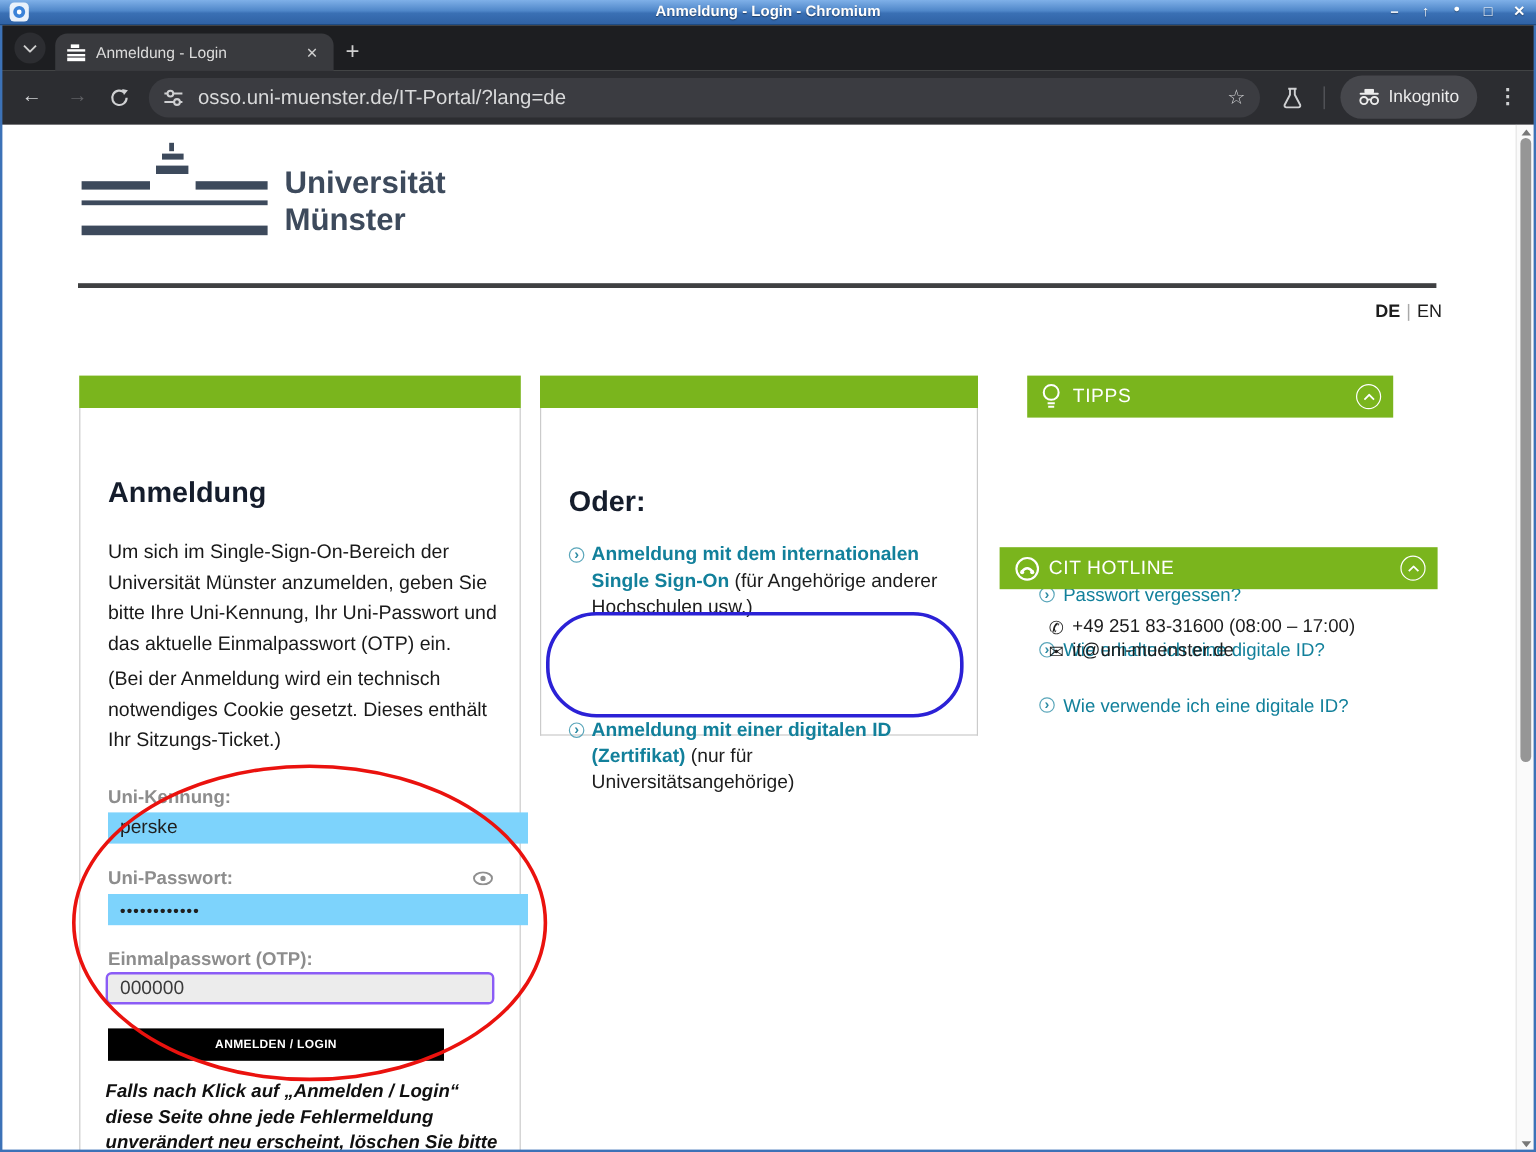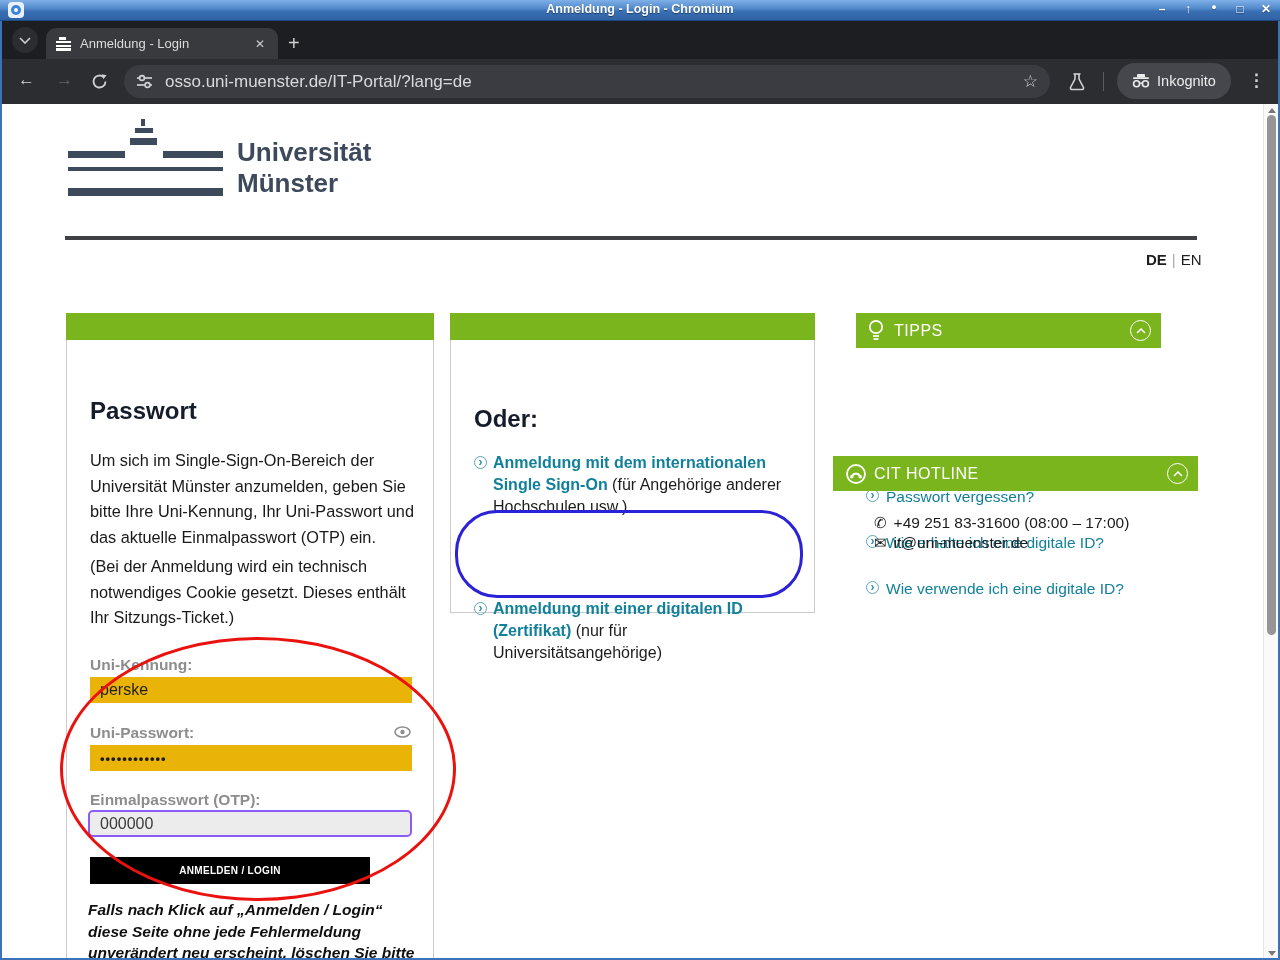--- a/index.html
+++ b/index.html
@@ -57,21 +57,21 @@
   .lang { left:1146px; top:147px; width:52px; font-size:15px; color:#1d1d1d; display:flex; gap:5px; }
   .lang b { font-weight:bold; }
   .lang .sep { color:#a9a9a9; }
 
   .green-bar { background:#7ab51d; }
   .panel-body { background:#fff; border:1px solid #cbcbcb; border-top:none; }
   .h2 { font-size:24px; font-weight:bold; color:#151d2c; }
   .copy { font-size:16.3px; line-height:25.5px; color:#191919; }
 
   .field-label { font-size:15.5px; font-weight:bold; color:#8d8d8d; }
-  .tinput { width:322px; height:26px; background:#eab308; border:none; padding:0 10px;
+  .tinput { width:350px; height:26px; background:#7dd3fc; border:none; padding:0 10px;
     font-family:"Liberation Sans",sans-serif; font-size:16px; color:#1f1f1f; }
   .otp-input { width:324px; height:27px; background:#ececec; border:2px solid #8b5cf6; border-radius:5px;
     padding:0 10px; font-family:"Liberation Sans",sans-serif; font-size:16px; color:#3a3a3a; }
   .pw { letter-spacing:1px; font-size:13px; font-weight:bold; }
   .login-btn { width:280px; height:27px; background:#000; color:#fff; border:none; font-family:"Liberation Sans",sans-serif;
     font-size:10px; font-weight:bold; letter-spacing:.3px; }
   .warning { font-size:15.5px; line-height:21.5px; font-style:italic; font-weight:bold; color:#101010; }
 
   .link-item { position:relative; padding-left:19px; font-size:16px; line-height:22px; color:#1c1c1c; }
   .ci { position:absolute; left:0; top:3.5px; width:13px; height:13px; border:1.3px solid #5aa6ba;
@@ -187,21 +187,21 @@
 
   <div class="abs lang">
     <b>DE</b>
     <span class="sep">|</span>
     <span>EN</span>
   </div>
 
   <div class="abs green-bar" style="left:66px;top:209px;width:368px;height:27px;"></div>
   <div class="abs panel-body" style="left:66px;top:236px;width:368px;height:620px;border-bottom:none;"></div>
 
-  <div class="abs h2" style="left:90px;top:293px;">Passwort</div>
+  <div class="abs h2" style="left:90px;top:293px;">Anmeldung</div>
   <div class="abs copy" style="left:90px;top:450px;width:334px;">(Bei der Anmeldung wird ein technisch notwendiges Cookie gesetzt. Dieses enthält Ihr Sitzungs-Ticket.)</div>
   <div class="abs copy" style="left:90px;top:344px;width:334px;">Um sich im Single-Sign-On-Bereich der Universität Münster anzumelden, geben Sie bitte Ihre Uni-Kennung, Ihr Uni-Passwort und das aktuelle Einmalpasswort (OTP) ein.</div>
 
   <label class="abs field-label" style="left:90px;top:552px;">Uni-Kennung:</label>
   <input class="abs tinput" style="left: 90px; top: 573px;" readonly="" value="perske">
 
   <label class="abs field-label" style="left:90px;top:620px;">Uni-Passwort:</label>
   <svg class="abs" style="left:394px;top:622px;" width="17" height="12" viewBox="0 0 17 12">
     <ellipse cx="8.5" cy="6" rx="7.5" ry="5" fill="none" stroke="#8f8f8f" stroke-width="1.6"></ellipse>
     <circle cx="8.5" cy="6" r="2.2" fill="#8f8f8f"></circle>

